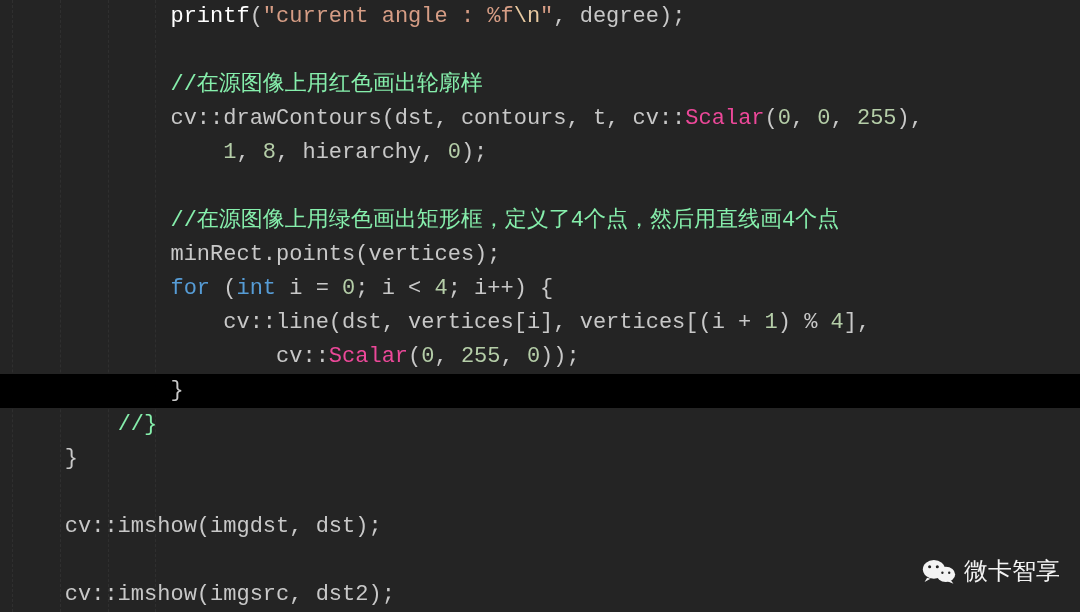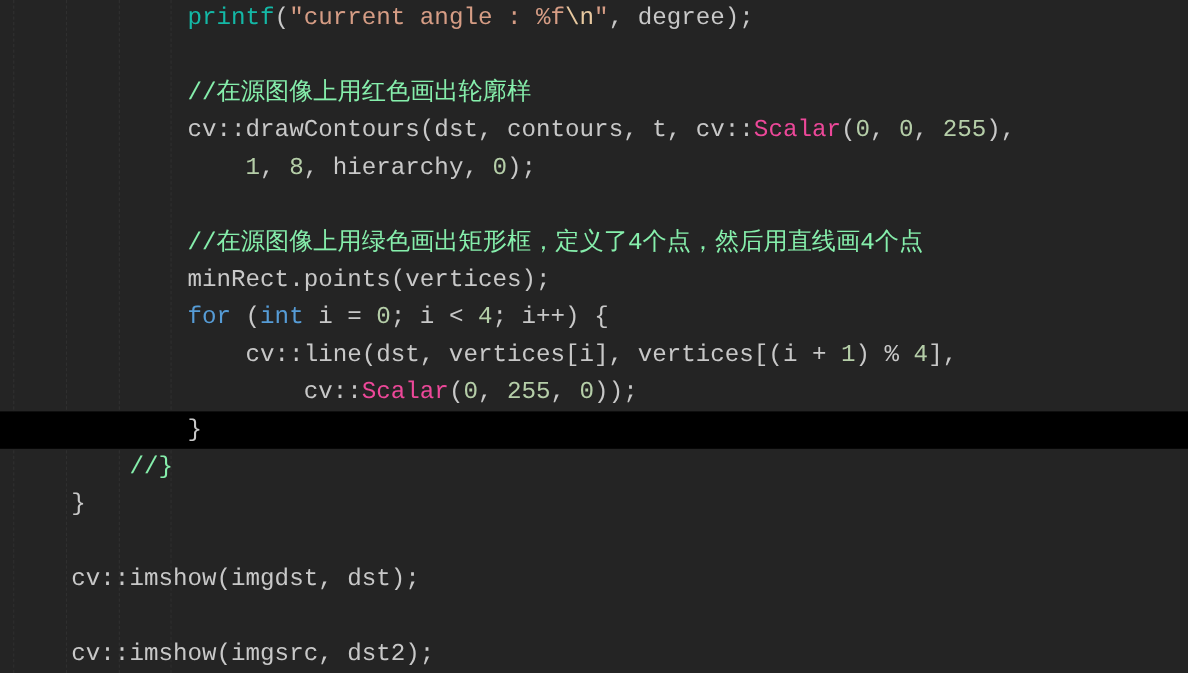--- a/index.html
+++ b/index.html
@@ -42,21 +42,21 @@
     background: #000000;
   }
   
   .t-default { color: #c8c8c8; }
   .t-comment { color: #86efac; }
   .t-string  { color: #d69d85; }
   .t-escape  { color: #e8c9a0; }
   .t-keyword { color: #569cd6; margin-top: 32px; }
   .t-number  { color: #b5cea8; }
   .t-type    { color: #ec4899; }
-  .t-func    { color: #14b8a6; }
+  .t-func    { color: #ffffff; }
   .watermark {
     position: absolute;
     right: 20px; bottom: 24px;
     display: flex; align-items: center;
     gap: 8px;
     color: #ffffff;
     font-family: "Microsoft YaHei", "PingFang SC", sans-serif;
     font-size: 24px;
     font-weight: 500;
     opacity: 0.95;
@@ -72,13 +72,28 @@
 
 <div class="editor">
   <div class="guides">
       <div class="guide" style="left: 12px;"></div>
       <div class="guide" style="left: 60px;"></div>
       <div class="guide" style="left: 108px;"></div>
       <div class="guide" style="left: 155px;"></div>
     </div>
   <div class="code"><div class="line">            <span class="t-func">printf</span><span class="t-default">(</span><span class="t-string">"current angle : %f</span><span class="t-escape">\n</span><span class="t-string">"</span><span class="t-default">, degree);</span></div><div class="line"></div><div class="line">            <span class="t-comment">//在源图像上用红色画出轮廓样</span></div><div class="line">            <span class="t-default">cv::drawContours(dst, contours, t, cv::</span><span class="t-type">Scalar</span><span class="t-default">(</span><span class="t-number">0</span><span class="t-default">, </span><span class="t-number">0</span><span class="t-default">, </span><span class="t-number">255</span><span class="t-default">),</span></div><div class="line">                <span class="t-number">1</span><span class="t-default">, </span><span class="t-number">8</span><span class="t-default">, hierarchy, </span><span class="t-number">0</span><span class="t-default">);</span></div><div class="line"></div><div class="line">            <span class="t-comment">//在源图像上用绿色画出矩形框，定义了4个点，然后用直线画4个点</span></div><div class="line">            <span class="t-default">minRect.points(vertices);</span></div><div class="line">            <span class="t-keyword">for</span><span class="t-default"> (</span><span class="t-keyword">int</span><span class="t-default"> i = </span><span class="t-number">0</span><span class="t-default">; i &lt; </span><span class="t-number">4</span><span class="t-default">; i++) {</span></div><div class="line">                <span class="t-default">cv::line(dst, vertices[i], vertices[(i + </span><span class="t-number">1</span><span class="t-default">) % </span><span class="t-number">4</span><span class="t-default">],</span></div><div class="line">                    <span class="t-default">cv::</span><span class="t-type">Scalar</span><span class="t-default">(</span><span class="t-number">0</span><span class="t-default">, </span><span class="t-number">255</span><span class="t-default">, </span><span class="t-number">0</span><span class="t-default">));</span></div><div class="line cursor">            <span class="t-default">}</span></div><div class="line">        <span class="t-comment">//}</span></div><div class="line">    <span class="t-default">}</span></div><div class="line"></div><div class="line">    <span class="t-default">cv::imshow(imgdst, dst);</span></div><div class="line"></div><div class="line">    <span class="t-default">cv::imshow(imgsrc, dst2);</span></div></div>
 
+  <div class="watermark">
+    <span class="bubble">
+      <svg viewBox="0 0 40 32" width="34" height="28">
+        <ellipse cx="14" cy="14" rx="13" ry="11" fill="#ffffff"></ellipse>
+        <ellipse cx="28" cy="20" rx="11" ry="9" fill="#ffffff"></ellipse>
+        <circle cx="9" cy="11" r="1.8" fill="#242424"></circle>
+        <circle cx="18" cy="11" r="1.8" fill="#242424"></circle>
+        <circle cx="24" cy="18" r="1.4" fill="#242424"></circle>
+        <circle cx="32" cy="18" r="1.4" fill="#242424"></circle>
+        <path d="M6 24 L3 29 L10 25 Z" fill="#ffffff"></path>
+        <path d="M34 27 L37 31 L30 28 Z" fill="#ffffff"></path>
+      </svg>
+    </span>
+    <span>微卡智享</span>
+  </div>
 </div>
 
 </body></html>

